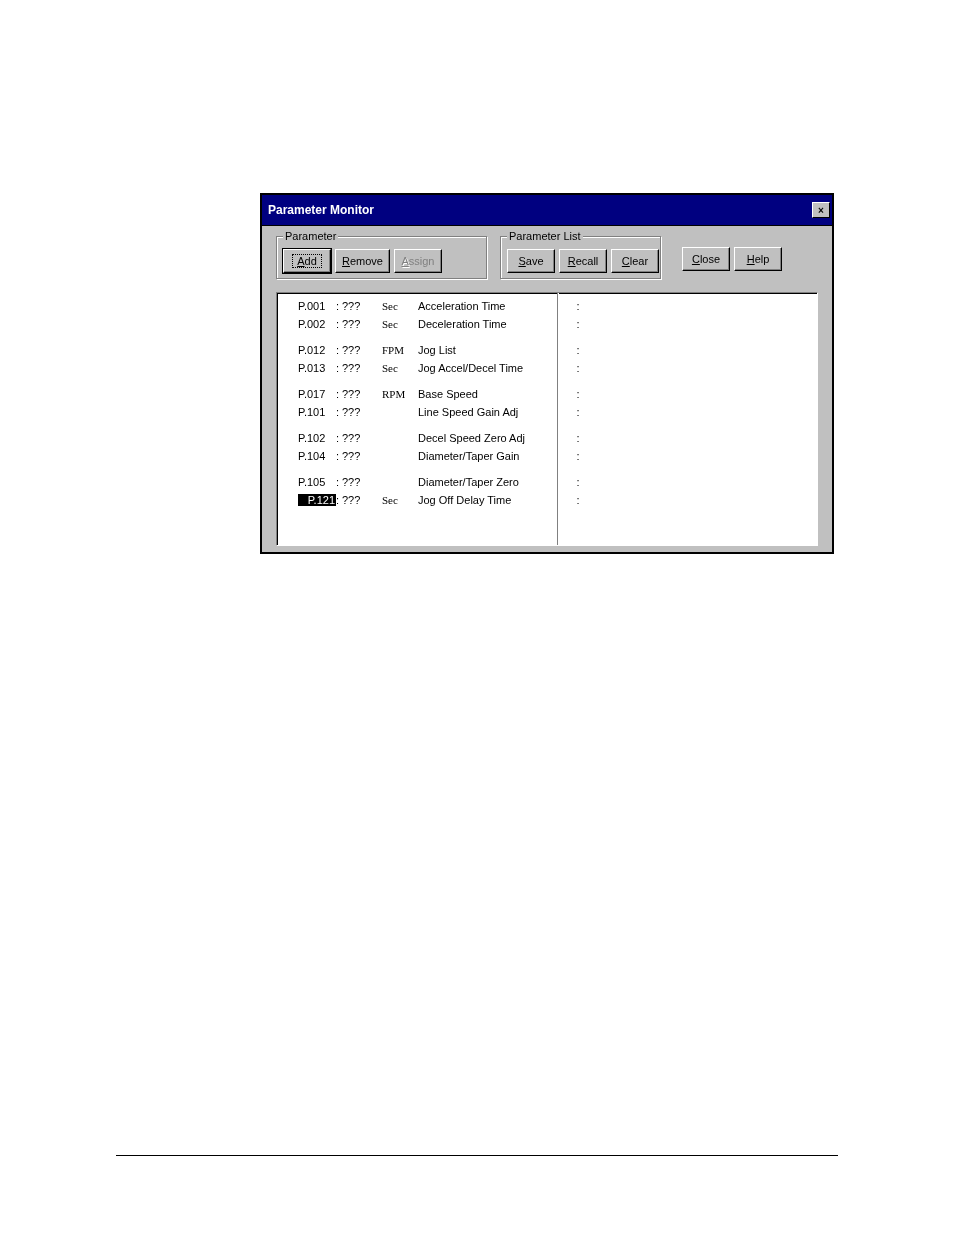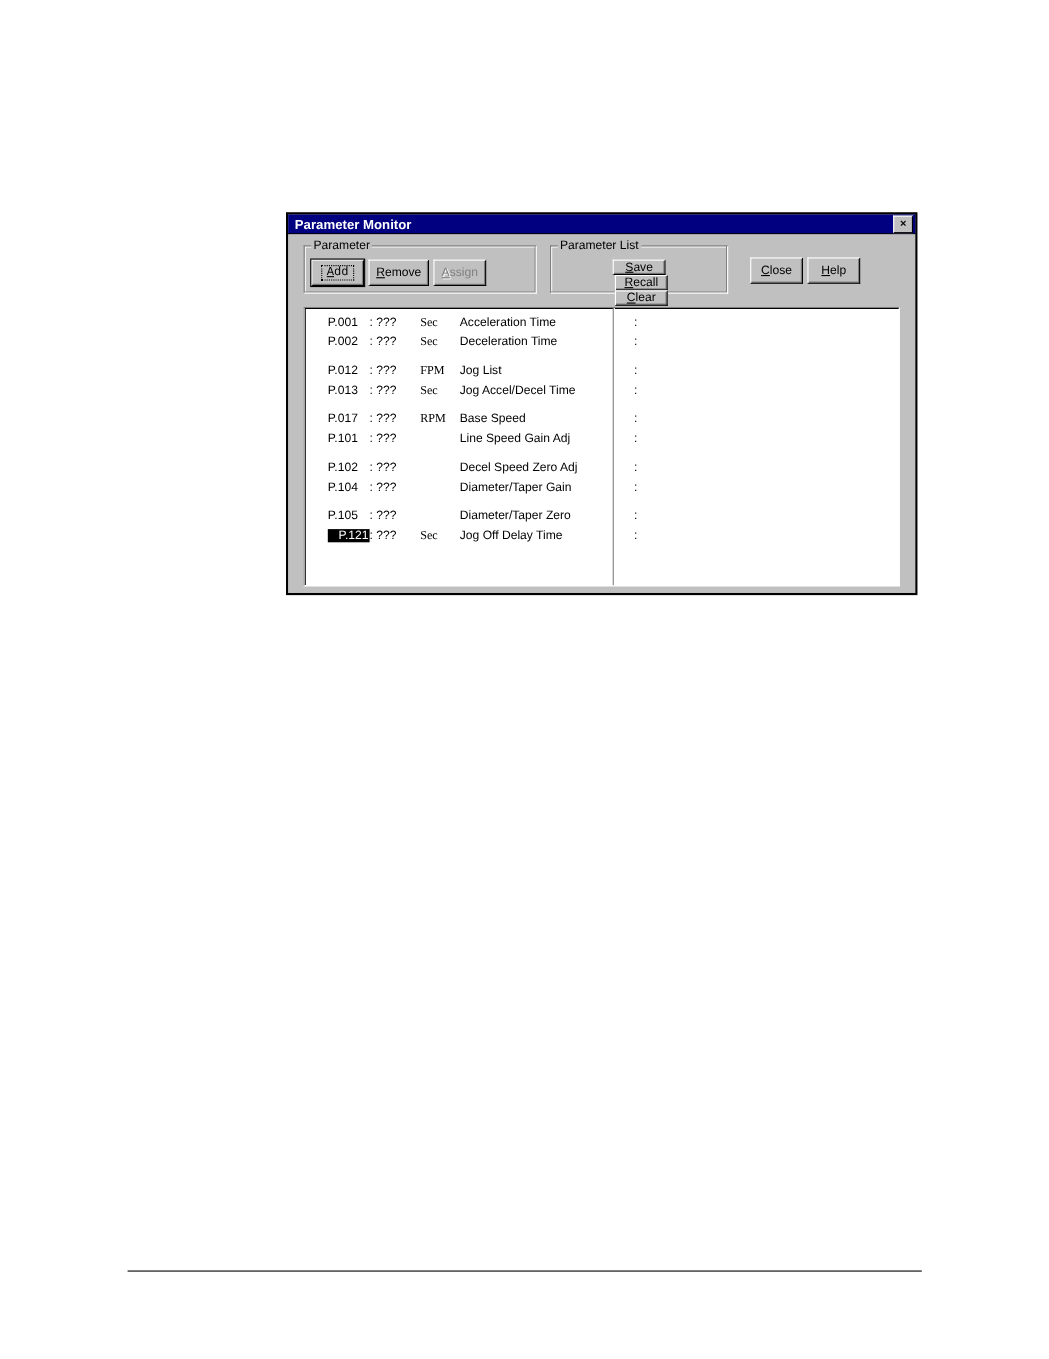--- a/index.html
+++ b/index.html
@@ -21,21 +21,21 @@
     position: absolute;
     left: 260px;
     top: 193px;
     width: 574px;
     border: 2px solid #000;
     background: #c0c0c0;
   }
   .titlebar {
     display: flex;
     align-items: center;
-    height: 18px;
+    height: 31px;
     background: #000080;
     color: #fff;
     font-weight: bold;
     font-size: 12px;
     padding-left: 6px;
     border-bottom: 1px solid #000;
   }
   .titlebar-text { flex: 1; }
   .close-btn {
     width: 18px; height: 16px;
@@ -85,21 +85,20 @@
     font-size: 11px;
     color: #000;
   }
   .group-param {
     width: 212px;
     margin-right: 12px;
   }
   .group-plist {
     width: 162px;
     margin-right: 20px;
-    flex-direction: column;
   }
   .btn {
     display: inline-flex;
     align-items: center;
     justify-content: center;
     height: 24px;
     min-width: 48px;
     padding: 0 6px;
     background: #c0c0c0;
     border-top: 1px solid #fff;
@@ -107,21 +106,20 @@
     border-right: 1px solid #000;
     border-bottom: 1px solid #000;
     box-shadow: inset -1px -1px 0 #808080;
     font-size: 11px;
     color: #000;
     cursor: default;
   }
   .btn + .btn { margin-left: 4px; }
   .btn.default {
     outline: 1px solid #000;
-    font-family: Liberation Mono, monospace;
   }
   .btn.default .mnemonic-wrap {
     border: 1px dotted #000;
     padding: 0 4px;
   }
   .btn.disabled { color: #808080; }
   .btn.disabled .btn-u {
     color: #808080;
     text-shadow: 1px 1px 0 #fff;
   }

